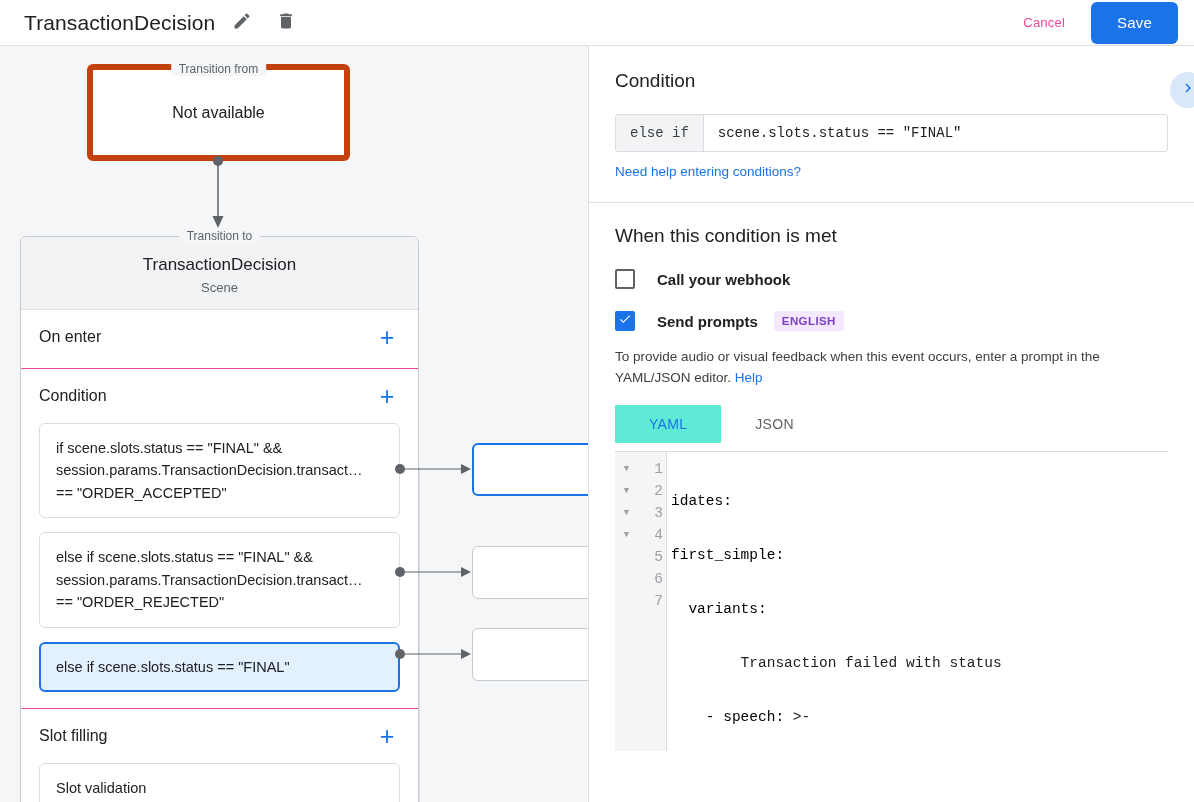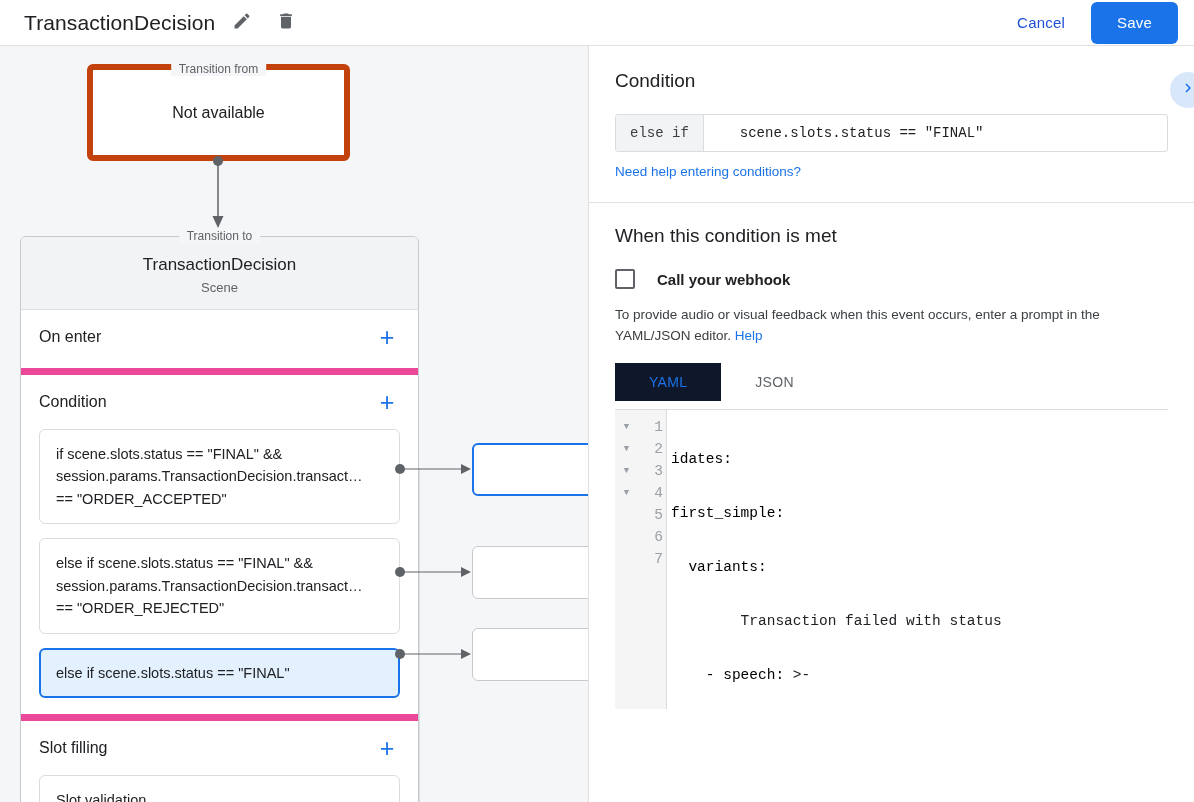--- a/index.html
+++ b/index.html
@@ -22,21 +22,21 @@
     margin-left: 8px; white-space: nowrap;
   }
   .icon-btn {
     width: 34px; height: 34px; margin-left: 10px;
     display: flex; align-items: center; justify-content: center;
     border-radius: 50%; cursor: pointer;
   }
   .icon-btn svg { fill: #5f6368; }
   .topbar-spacer { flex: 1; }
   .cancel-link {
-    color: #1d4ed8; font-size: 15px; font-weight: 500;
+    color: #ec4899; font-size: 13px; font-weight: 500;
     padding: 8px 16px; cursor: pointer; letter-spacing: .2px;
   }
   .save-btn {
     background: #1a73e8; color: #fff; border: none;
     font-family: inherit; font-size: 15px; font-weight: 500;
     letter-spacing: .2px;
     padding: 0 26px; height: 42px; border-radius: 6px;
     margin-left: 10px; cursor: pointer;
   }
 
@@ -72,21 +72,21 @@
     padding: 18px 0 14px; text-align: center;
     border-bottom: 1px solid #e0e0e0;
   }
   .tt-title { font-size: 17px; color: #202124; }
   .tt-sub { font-size: 13px; color: #5f6368; margin-top: 5px; }
   .tt-legend {
     position: absolute; top: -8px; left: 50%; transform: translateX(-50%);
     background: #f5f6f8; padding: 0 8px; font-size: 12px; color: #5f6368;
   }
 
-  .section { border-bottom: 7px solid #ec4899; padding: 14px 18px 16px; }
+  .section { border-bottom: 1px solid #ec4899; padding: 14px 18px 16px; }
   .section:last-child { border-bottom: none; }
   .section-head {
     display: flex; align-items: center; justify-content: space-between;
     margin-bottom: 2px;
   }
   .section-title { font-size: 16px; color: #202124; }
   .plus-btn {
     width: 26px; height: 26px; display: flex; align-items: center;
     justify-content: center; cursor: pointer; color: #1a73e8;
     font-size: 25px; line-height: 1; font-weight: 300;
@@ -121,21 +121,21 @@
   .panel-h {
     font-size: 19px; color: #202124; font-weight: 400; margin-bottom: 22px;
   }
   .chevron-pill {
     position: absolute; right: -12px; top: 26px;
     width: 36px; height: 36px; border-radius: 18px; background: #d9e7fb;
     display: flex; align-items: center; justify-content: center; cursor: pointer;
   }
   .cond-input-row {
     display: flex; border: 1px solid #dadce0; border-radius: 3px;
-    height: 38px; overflow: hidden; background: #fff; gap: 22px;
+    height: 38px; overflow: hidden; background: #fff;
   }
   .cond-prefix {
     background: #f1f3f4; border-right: 1px solid #dadce0;
     display: flex; align-items: center; padding: 0 14px;
     font-size: 14px; color: #3c4043;
     font-family: "Liberation Mono", monospace;
   }
   .cond-value {
     flex: 1; border: none; outline: none; padding: 0 14px;
     font-size: 14px; color: #202124;
@@ -167,21 +167,21 @@
     font-size: 13.5px; color: #3c4043; line-height: 1.55;
     margin-top: -6px; margin-bottom: 16px; max-width: 556px;
   }
   .hint a { color: #1a73e8; text-decoration: none; cursor: pointer; }
 
   .tabs { display: flex; margin-bottom: 0; }
   .tab {
     padding: 11px 34px; font-size: 14px; color: #5f6368;
     cursor: pointer; letter-spacing: .3px;
   }
-  .tab.active { background: #0f172a; color: #1a73e8; font-weight: 500; }
+  .tab.active { background: #5eead4; color: #1a73e8; font-weight: 500; }
 
   .editor {
     margin-top: 8px; border-top: 1px solid #dadce0;
     display: flex; height: 300px; font-family: "Liberation Mono", monospace;
     font-size: 14.5px; overflow: hidden;
   }
   .fold-gutter {
     width: 24px; background: #f5f5f5; border-right: 1px solid transparent;
     padding-top: 6px;
   }
@@ -325,20 +325,31 @@
     </div>
 
     <div class="panel-sec-2">
       <div class="panel-h2">When this condition is met</div>
 
       <div class="cb-row">
         <div class="cb"></div>
         <div class="cb-label">Call your webhook</div>
       </div>
 
+      <div class="cb-row">
+        <div class="cb checked">
+          <span>
+            <svg width="14" height="14" viewBox="0 0 24 24" fill="#fff">
+                <path d="M9 16.17 4.83 12l-1.42 1.41L9 19 21 7l-1.41-1.41z"></path>
+              </svg>
+          </span>
+        </div>
+        <div class="cb-label">Send prompts</div>
+        <div class="lang-badge">ENGLISH</div>
+      </div>
 
       <div class="hint">
         <span>To provide audio or visual feedback when this event occurs, enter a prompt in the YAML/JSON editor. </span><a>Help</a>
       </div>
 
       <div class="tabs">
         <div class="tab active">YAML</div>
         <div class="tab">JSON</div>
       </div>
 

